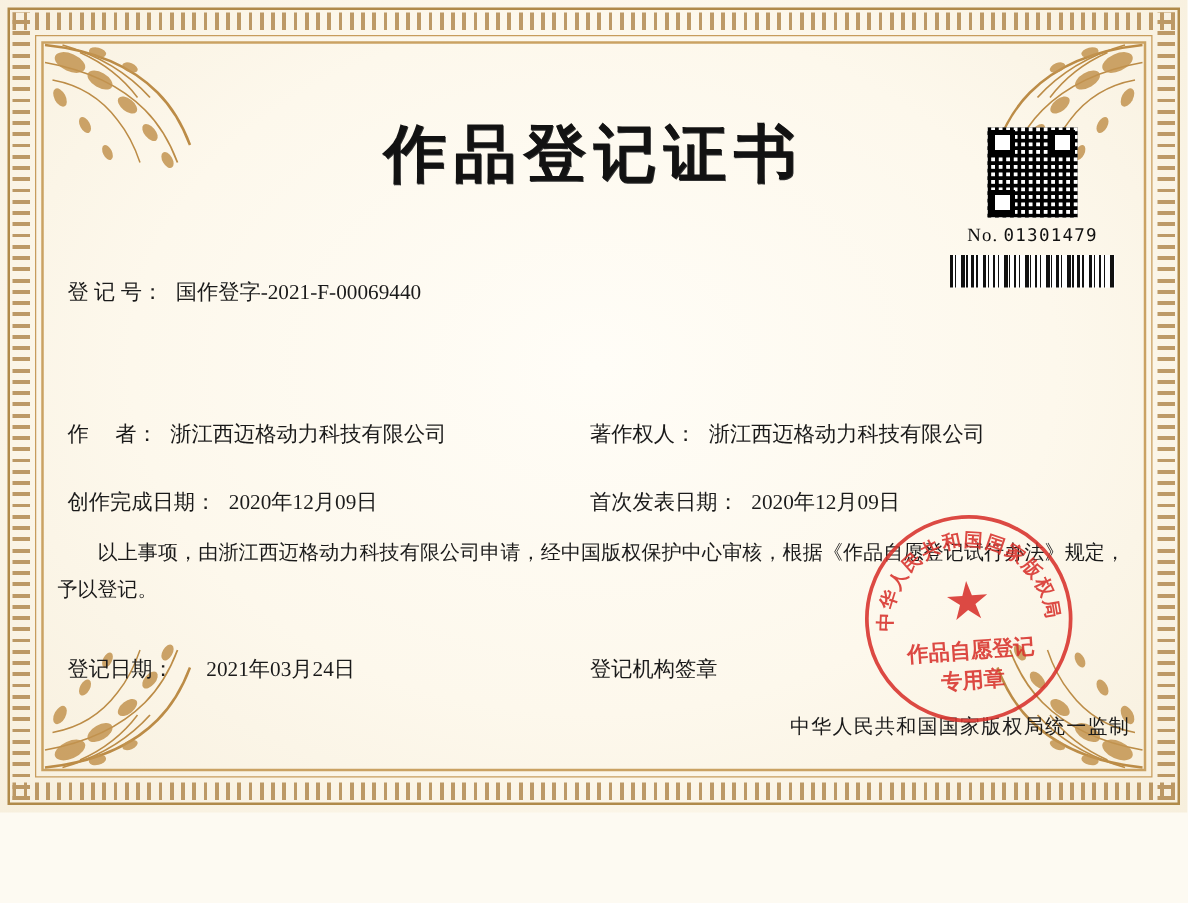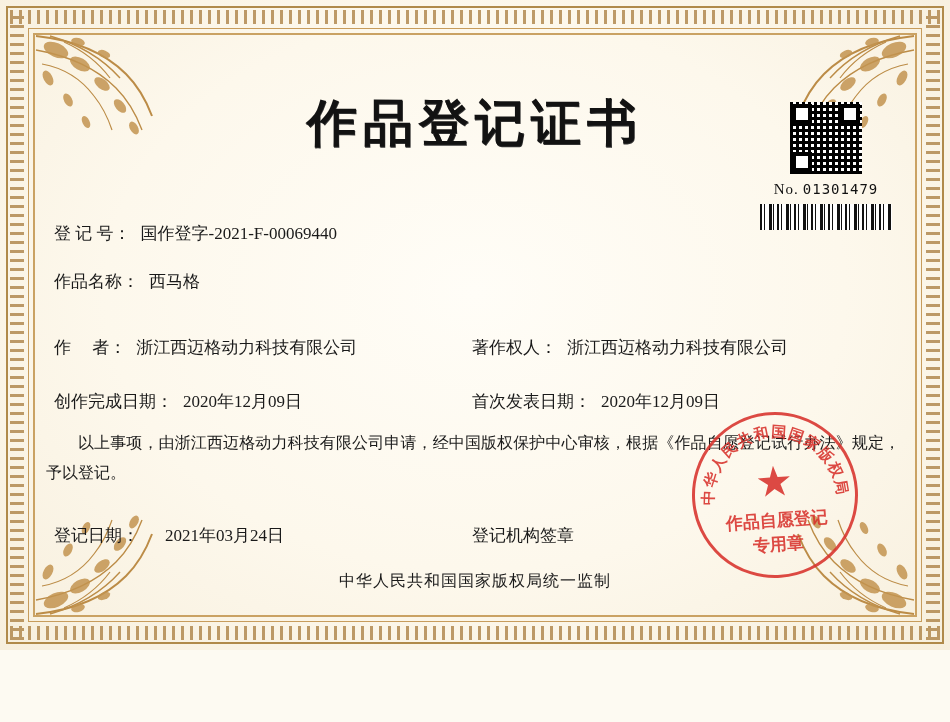--- a/index.html
+++ b/index.html
@@ -181,21 +181,21 @@
     color: #1a1a1a;
     text-indent: 32px;
     text-align: justify;
   }
 
   .footer {
     position: absolute;
     left: 0;
     right: 0;
     bottom: 14px;
-    text-align: center;
+    text-align: right;
     font-size: 16px;
     color: #1a1a1a;
     letter-spacing: 1px;
   }
 
   
   .seal {
     position: absolute;
     right: 92px;
     bottom: 72px;
@@ -353,23 +353,20 @@
       <div class="serial-row">
         <span class="serial-no">No.</span><span>01301479</span>
       </div>
       <div class="barcode"></div>
     </div>
 
     <div class="field" style="left:8px; top:178px;">
       <span class="label">登 记 号：</span><span class="value">国作登字-2021-F-00069440</span>
     </div>
 
-    <div class="field" style="left:8px; top:226px;">
-      <span class="label">作品名称：</span><span class="value">西马格</span>
-    </div>
 
     <div class="field" style="left:8px; top:292px;">
       <span class="label">作　 者：</span><span class="value">浙江西迈格动力科技有限公司</span>
     </div>
     <div class="field" style="left:426px; top:292px;">
       <span class="label">著作权人：</span><span class="value">浙江西迈格动力科技有限公司</span>
     </div>
 
     <div class="field" style="left:8px; top:346px;">
       <span class="label">创作完成日期：</span><span class="value">2020年12月09日</span>

